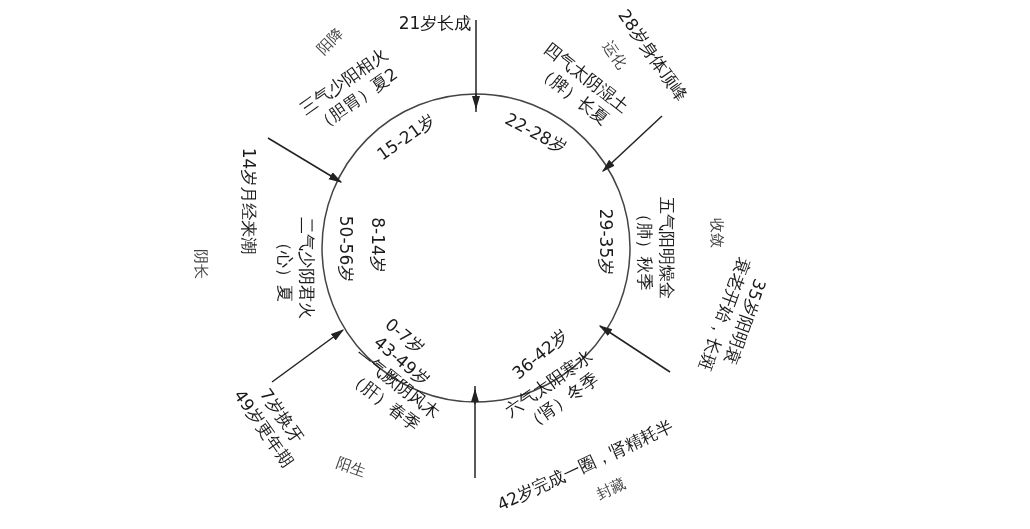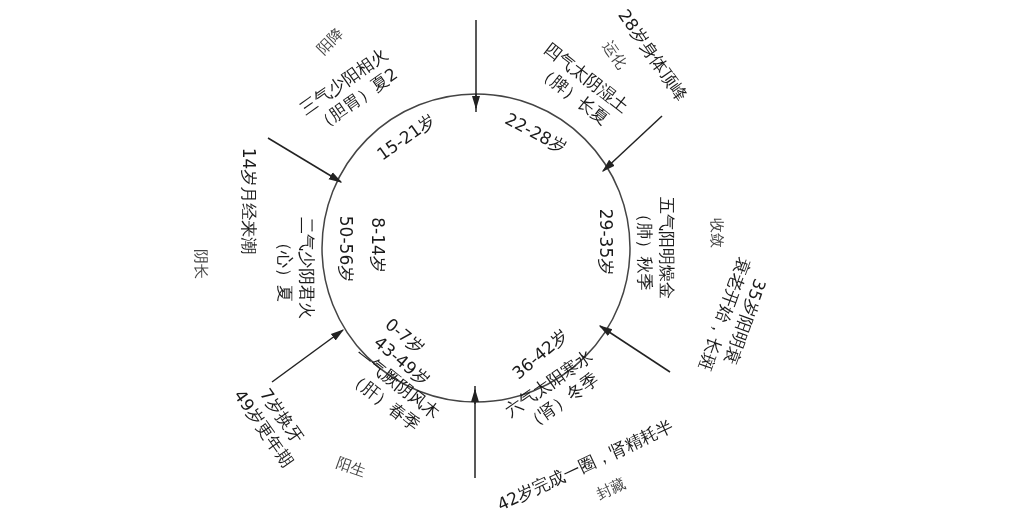--- a/index.html
+++ b/index.html
@@ -61,20 +61,21 @@
   </div>
   <div class="lbl" style="left:316px;top:370px;width:150px;transform:rotate(38deg);">
     <span class="ln">一气厥阴风木</span>
     <span class="ln">（肝）春季</span>
   </div>
   <div class="lbl" style="left:226px;top:246px;width:140px;transform:rotate(90deg);">
     <span class="ln">二气少阴君火</span>
     <span class="ln">（心）夏</span>
   </div>
 
+  <div class="lbl" style="left:385px;top:12px;width:100px;">21岁长成</div>
   <div class="lbl" style="left:588px;top:44px;width:130px;transform:rotate(55deg);">28岁身体顶峰</div>
   <div class="lbl" style="left:660px;top:296px;width:150px;transform:rotate(110deg);">
     <span class="ln">35岁阳明衰</span>
     <span class="ln">衰老开始，长斑</span>
   </div>
   <div class="lbl" style="left:460px;top:454px;width:250px;transform:rotate(-25deg);">42岁完成一圈，肾精耗半</div>
   <div class="lbl" style="left:218px;top:400px;width:110px;transform:rotate(55deg);">
     <span class="ln">7岁换牙</span>
     <span class="ln">49岁更年期</span>
   </div>

